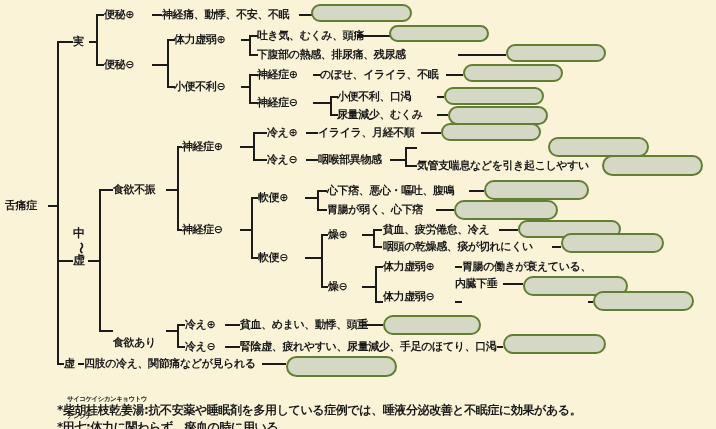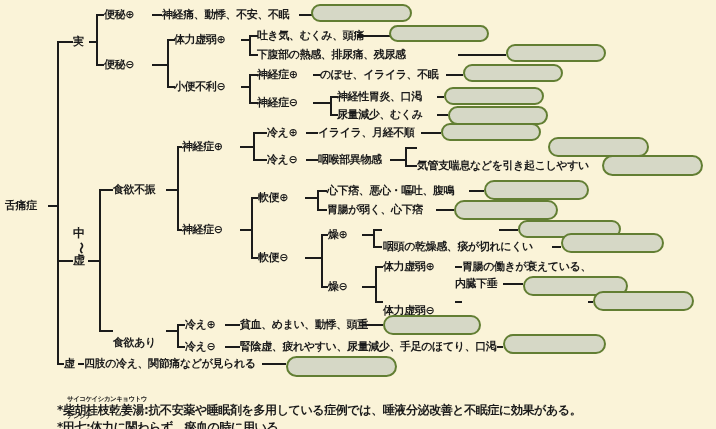--- a/index.html
+++ b/index.html
@@ -39,42 +39,43 @@
   <span class="lb" style="left:104px;top:8px">便秘⊕</span>
   <span class="lb" style="left:162px;top:8px">神経痛、動悸、不安、不眠</span>
   <span class="lb" style="left:104px;top:58px">便秘⊖</span>
   <span class="lb" style="left:174px;top:33px">体力虚弱⊕</span>
   <span class="lb" style="left:257px;top:29px">吐き気、むくみ、頭痛</span>
   <span class="lb" style="left:257px;top:48px">下腹部の熱感、排尿痛、残尿感</span>
   <span class="lb" style="left:174px;top:80px">小便不利⊖</span>
   <span class="lb" style="left:257px;top:68px">神経症⊕</span>
   <span class="lb" style="left:320px;top:68px">のぼせ、イライラ、不眠</span>
   <span class="lb" style="left:257px;top:96px">神経症⊖</span>
-  <span class="lb" style="left:337px;top:90px">神経性胃炎、口渇</span>
+  <span class="lb" style="left:337px;top:90px">小便不利、口渇</span>
   <span class="lb" style="left:337px;top:108px">尿量減少、むくみ</span>
 
   <span class="lb" style="left:113px;top:183px">食欲不振</span>
   <span class="lb" style="left:182px;top:140px">神経症⊕</span>
   <span class="lb" style="left:267px;top:126px">冷え⊕</span>
   <span class="lb" style="left:318px;top:126px">イライラ、月経不順</span>
   <span class="lb" style="left:267px;top:153px">冷え⊖</span>
   <span class="lb" style="left:318px;top:153px">咽喉部異物感</span>
   <span class="lb" style="left:417px;top:159px">気管支喘息などを引き起こしやすい</span>
   <span class="lb" style="left:182px;top:223px">神経症⊖</span>
   <span class="lb" style="left:258px;top:191px">軟便⊕</span>
   <span class="lb" style="left:327px;top:203px">胃腸が弱く、心下痞</span>
   <span class="lb" style="left:327px;top:184px">心下痞、悪心・嘔吐、腹鳴</span>
   <span class="lb" style="left:258px;top:251px">軟便⊖</span>
   <span class="lb" style="left:328px;top:228px">燥⊕</span>
+  <span class="lb" style="left:383px;top:223px">貧血、疲労倦怠、冷え</span>
   <span class="lb" style="left:383px;top:240px">咽頭の乾燥感、痰が切れにくい</span>
   <span class="lb" style="left:328px;top:280px">燥⊖</span>
   <span class="lb" style="left:383px;top:260px">体力虚弱⊕</span>
   <span class="lb" style="left:462px;top:260px">胃腸の働きが衰えている、</span>
   <span class="lb" style="left:455px;top:277px">内臓下垂</span>
-  <span class="lb" style="left:383px;top:304px">体力虚弱⊖</span>
+  <span class="lb" style="left:383px;top:290px">体力虚弱⊖</span>
 
   <span class="lb" style="left:113px;top:336px">食欲あり</span>
   <span class="lb" style="left:185px;top:318px">冷え⊕</span>
   <span class="lb" style="left:240px;top:318px">貧血、めまい、動悸、頭重</span>
   <span class="lb" style="left:185px;top:340px">冷え⊖</span>
   <span class="lb" style="left:240px;top:340px">腎陰虚、疲れやすい、尿量減少、手足のほてり、口渇</span>
 
   <div class="fn" style="left:57px;top:403px">
     <span class="fn-ruby">サイコケイシカンキョウトウ</span><span>*柴胡桂枝乾姜湯</span><span>:抗不安薬や睡眠剤を多用している症例では、唾液分泌改善と不眠症に効果がある。</span>
   </div>

